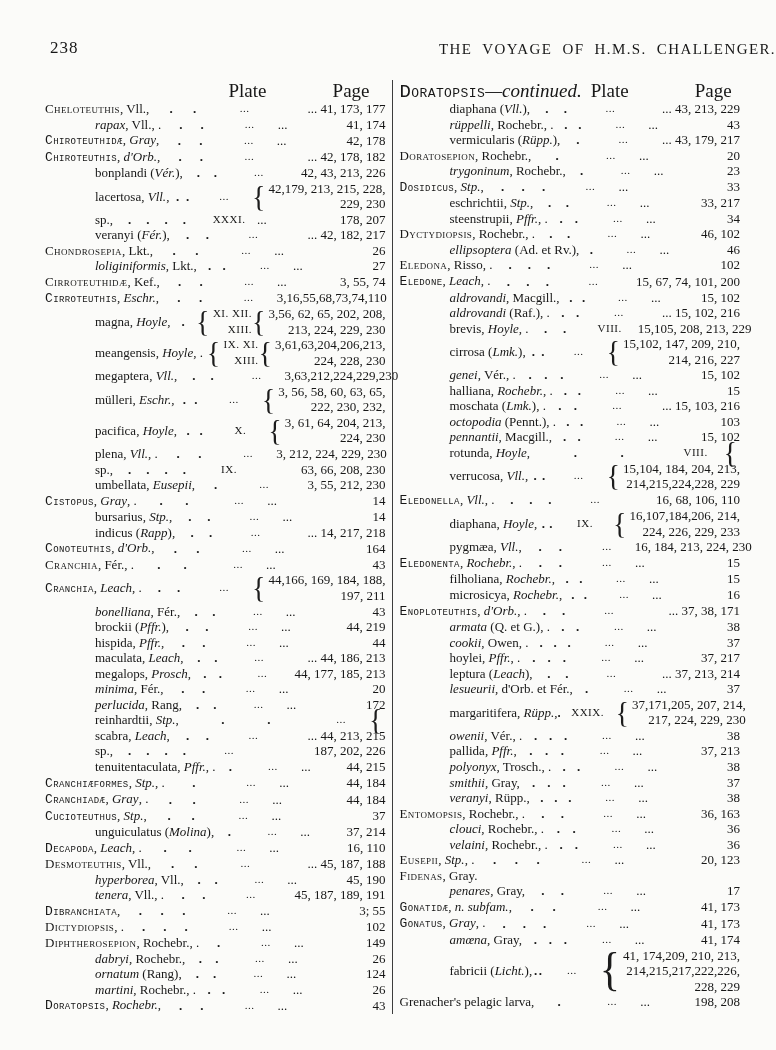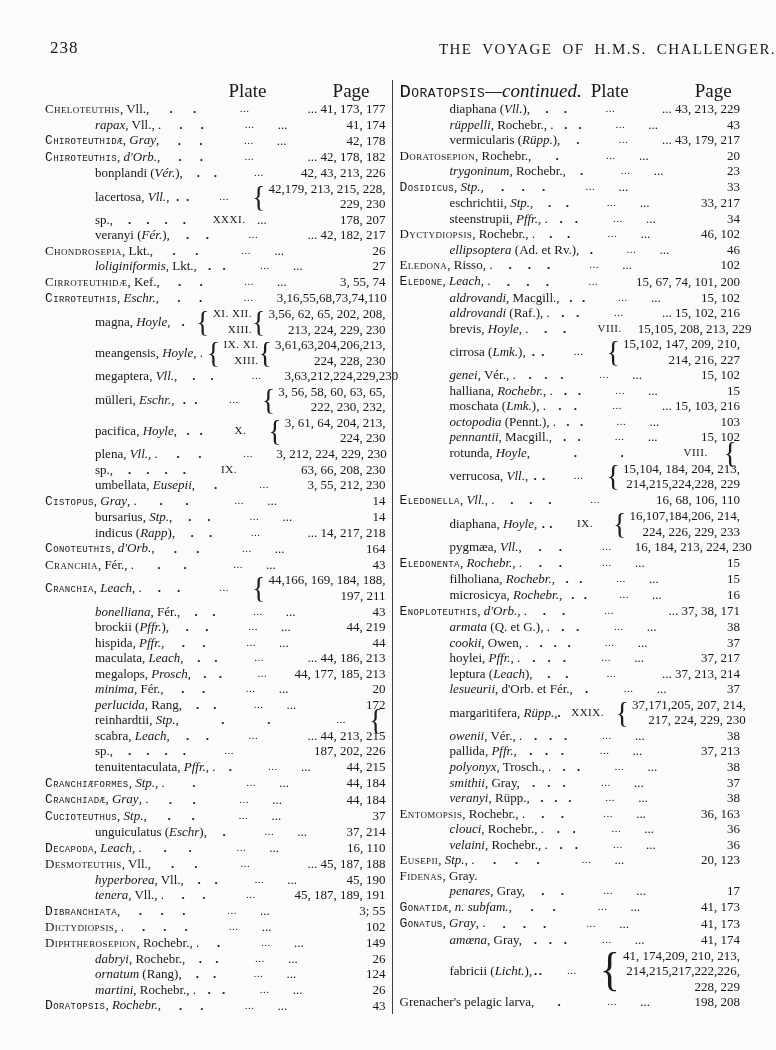--- a/index.html
+++ b/index.html
@@ -584,21 +584,21 @@
               <span class="dot">.</span>
               <span class="dot">.</span>
             </span>
             <span class="plate">...</span>
             <span class="pgc">
               <span class="pre">...</span>
               <span class="val">37</span>
             </span>
           </div>
           <div class="row ind">
-            <span class="name"><span>unguiculatus (</span><span class="i">Eschr</span><span>),</span></span>
+            <span class="name"><span>unguiculatus (</span><span class="i">Molina</span><span>),</span></span>
             <span class="leader">
               <span class="dot">.</span>
             </span>
             <span class="plate">...</span>
             <span class="pgc">
               <span class="pre">...</span>
               <span class="val">37, 214</span>
             </span>
           </div>
           <div class="row">

